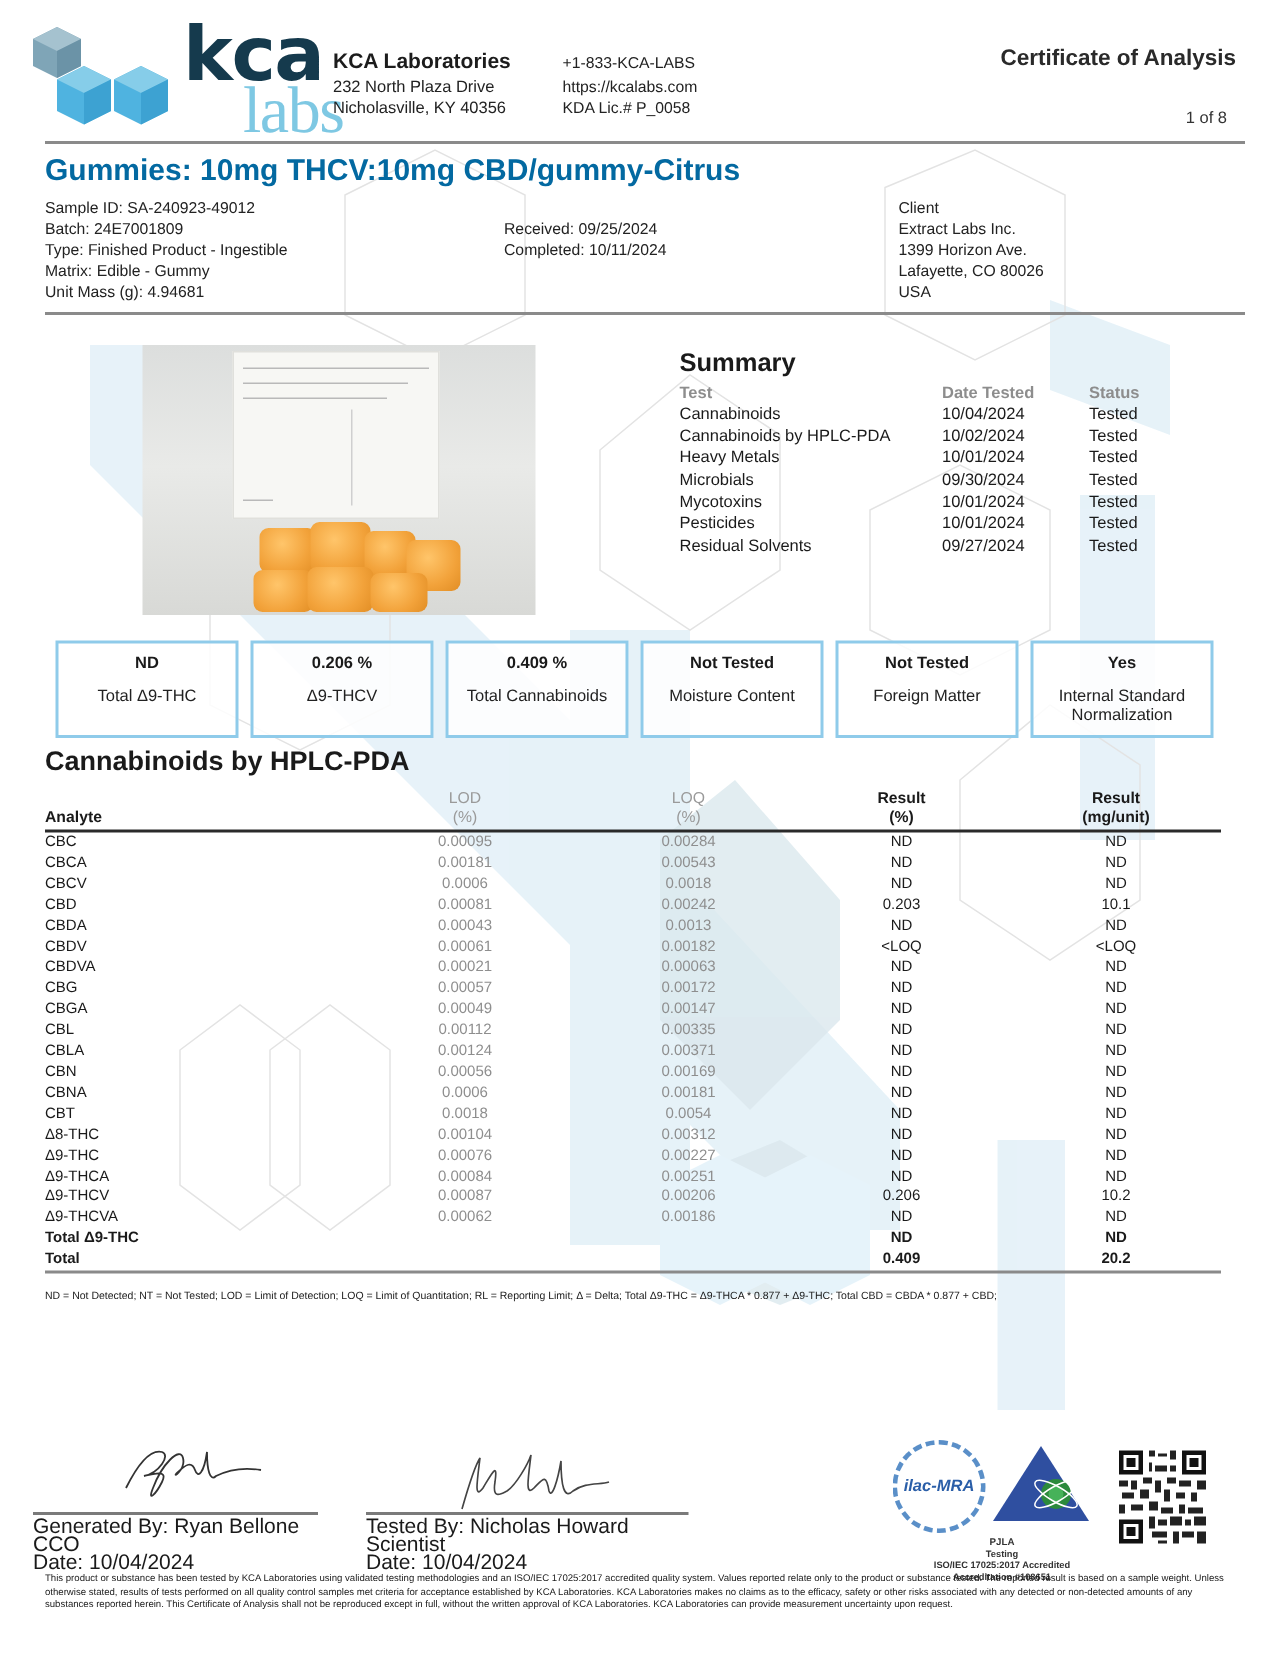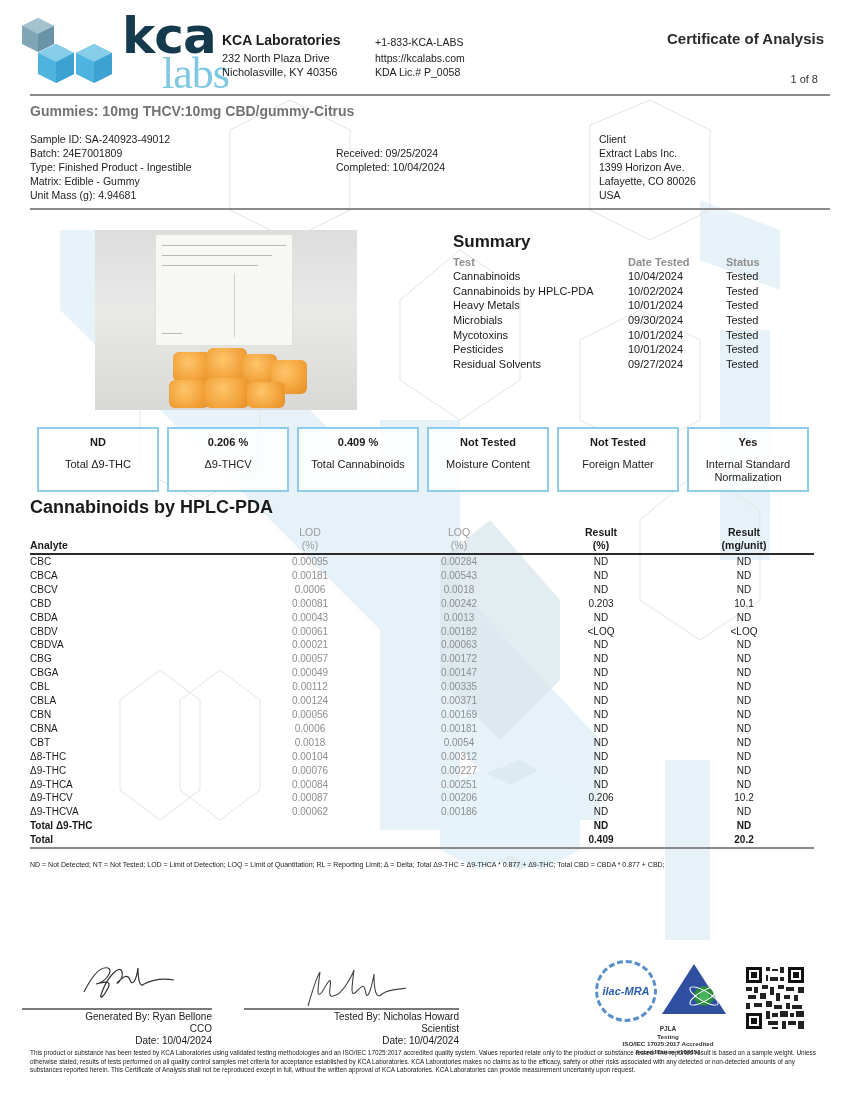--- a/index.html
+++ b/index.html
@@ -19,21 +19,21 @@
   .lab-addr1 { position: absolute; left: 222px; top: 52px; font-size: 11px; color: #222; }
   .lab-addr2 { position: absolute; left: 222px; top: 66px; font-size: 11px; color: #222; }
   .lab-phone { position: absolute; left: 375px; top: 36px; font-size: 10.5px; color: #222; }
   .lab-web { position: absolute; left: 375px; top: 52px; font-size: 10.5px; color: #222; text-align: right; }
   .lab-lic { position: absolute; left: 375px; top: 66px; font-size: 10.5px; color: #222; }
   .coa-title { position: absolute; right: 20px; top: 30px; font-size: 15px; font-weight: 700; color: #2a2a2a; }
   .page-num { position: absolute; right: 26px; top: 73px; font-size: 11px; color: #333; }
   .rule { position: absolute; left: 30px; width: 800px; height: 2px; background: #8a8a8a; }
 
   
-  .prod-title { position: absolute; left: 30px; top: 103px; font-size: 14px; font-weight: 700; color: #737373; }
+  .prod-title { position: absolute; left: 30px; top: 103px; font-size: 20px; font-weight: 700; color: #0369a1; }
   .meta { position: absolute; font-size: 10.5px; color: #222; line-height: 14px; }
   .client-h { font-weight: 400; }
 
   
   .photo { position: absolute; left: 95px; top: 230px; width: 262px; height: 180px; background: linear-gradient(180deg, #dcdedd 0%, #e9eae8 45%, #d8d9d6 100%); overflow: hidden; }
   .photo .label-card { position: absolute; left: 60px; top: 4px; width: 138px; height: 112px; background: #f7f7f4; border: 1px solid #e0e0dc; }
   .photo .label-line { position: absolute; height: 1px; background: #b9b9b9; }
   .photo .gummy { position: absolute; background: radial-gradient(circle at 40% 35%, #ffc56a 0%, #f2a23a 60%, #e18d24 100%); border-radius: 6px; }
 
   
@@ -62,21 +62,21 @@
   .can-table td.lod { text-align: center; color: #8e8e8e; width: 160px; }
   .can-table td.loq { text-align: center; color: #8e8e8e; width: 138px; }
   .can-table td.rp { text-align: center; width: 146px; }
   .can-table td.rm { text-align: center; }
   .can-table tr.bold td { font-weight: 700; }
   .can-table tbody tr:last-child { border-bottom: 2px solid #8a8a8a; }
 
   .footnote { position: absolute; left: 30px; top: 861px; font-size: 7px; color: #1a1a1a; white-space: nowrap; }
 
   
-  .sig { position: absolute; text-align: right; font-size: 10px; line-height: 12px; color: #1a1a1a; }
+  .sig { position: absolute; text-align: left; font-size: 14px; line-height: 12px; color: #1a1a1a; }
   .sig-line { position: absolute; height: 1.5px; background: #7a7a7a; }
 
   .disclaimer { position: absolute; left: 30px; top: 1049px; width: 790px; font-size: 6.4px; line-height: 8.6px; color: #1a1a1a; }
 
   
   .ilac { position: absolute; left: 595px; top: 960px; width: 62px; height: 62px; border-radius: 50%; border: 3px dashed #5a8fc8; display: flex; align-items: center; justify-content: center; }
   .ilac span { font-size: 11px; font-weight: 700; color: #2a5ea8; font-style: italic; }
   .pjla { position: absolute; left: 660px; top: 962px; width: 70px; height: 56px; }
   .pjla-txt { position: absolute; left: 598px; top: 1025px; width: 140px; text-align: center; font-size: 6.2px; line-height: 7.6px; color: #333; font-weight: 700; }
   .qr { position: absolute; left: 744px; top: 965px; width: 62px; height: 66px; }
@@ -148,21 +148,21 @@
   <div class="prod-title">Gummies: 10mg THCV:10mg CBD/gummy-Citrus</div>
   <div class="meta" style="left:30px; top:132px;">
     <div>Sample ID: SA-240923-49012</div>
     <div>Batch: 24E7001809</div>
     <div>Type: Finished Product - Ingestible</div>
     <div>Matrix: Edible - Gummy</div>
     <div>Unit Mass (g): 4.94681</div>
   </div>
   <div class="meta" style="left:336px; top:146px;">
     <div>Received: 09/25/2024</div>
-    <div>Completed: 10/04/2024</div>
+    <div>Completed: 10/11/2024</div>
   </div>
   <div class="meta" style="left:599px; top:132px;">
     <div class="client-h">Client</div>
     <div>Extract Labs Inc.</div>
     <div>1399 Horizon Ave.</div>
     <div>Lafayette, CO 80026</div>
     <div>USA</div>
   </div>
   <div class="rule" style="top:208px;"></div>
 

